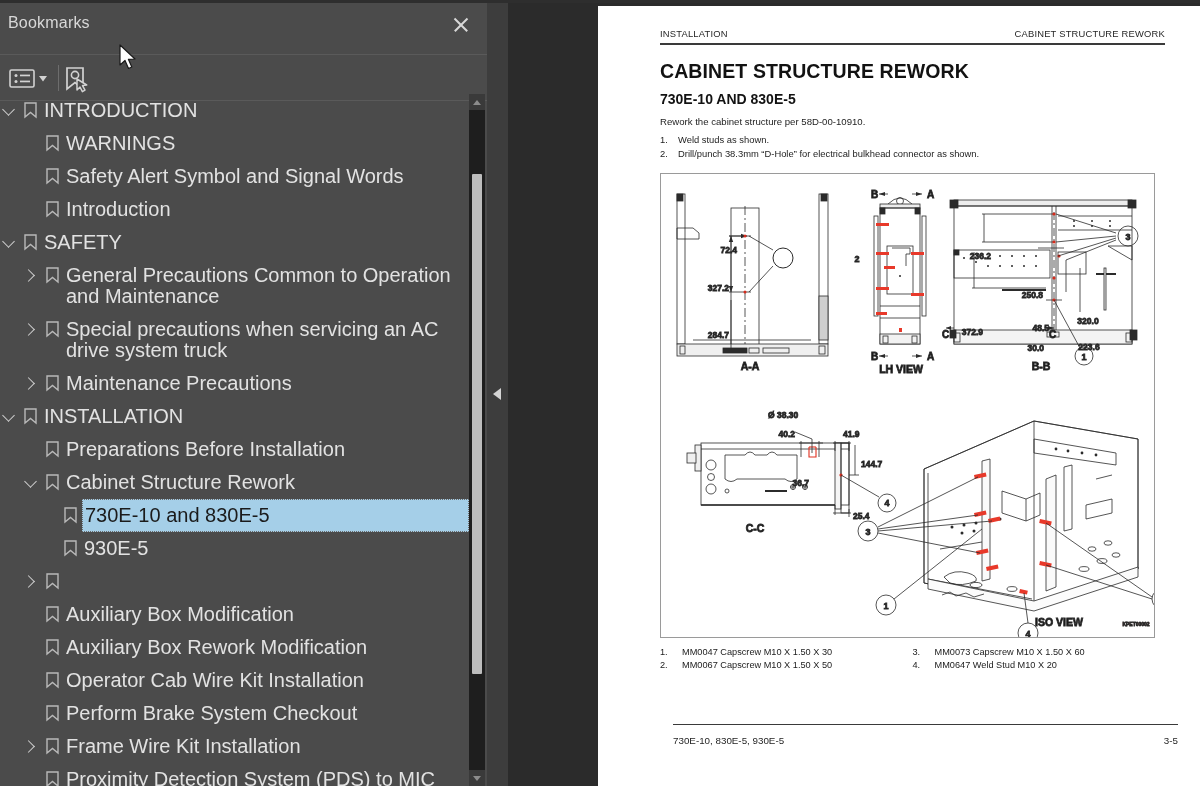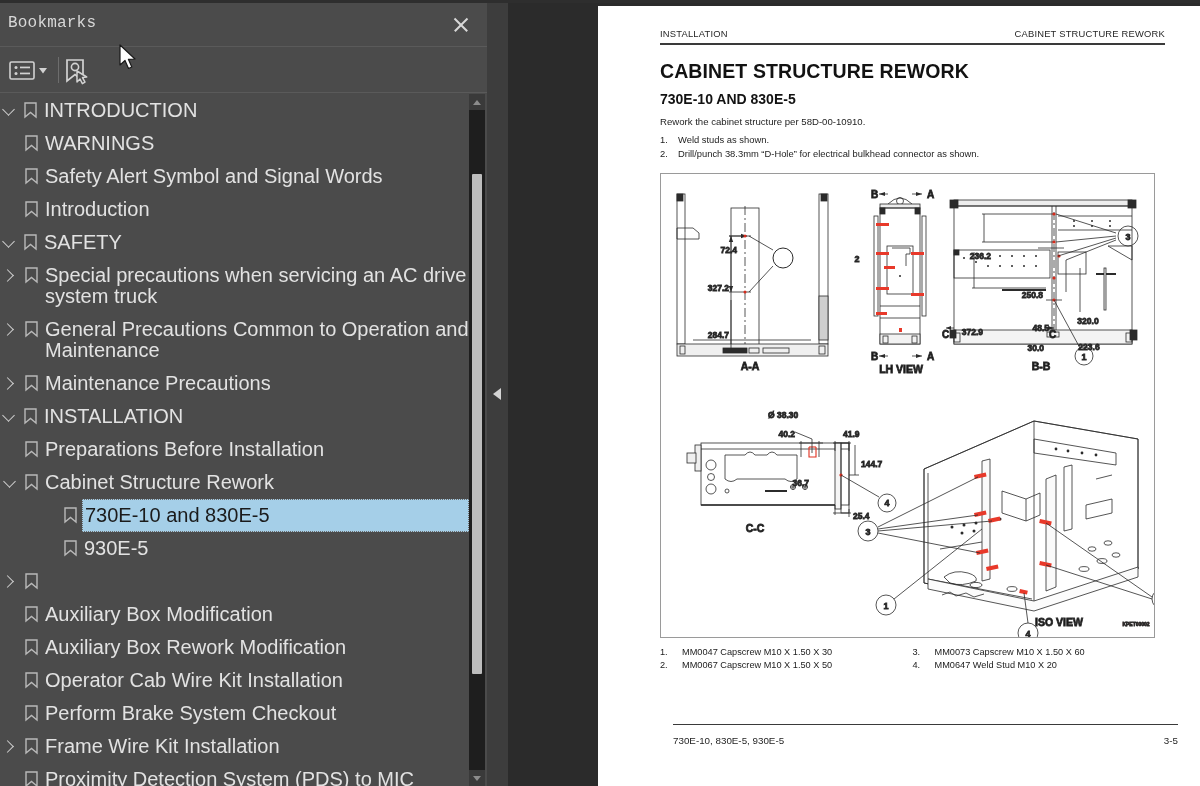--- a/index.html
+++ b/index.html
@@ -19,23 +19,22 @@
   }
 
   
   .bm-panel {
     position: absolute; left: 0; top: 3px;
     width: 487px; height: 783px;
     background: #4b4b4b;
     overflow: hidden;
   }
   .bm-header {
-    position: relative; height: 44px;
+    position: relative; height: 52px;
     border-bottom: 1px solid #5a5a5a;
-    font-family: Liberation Mono, monospace;
   }
   .bm-title {
     position: absolute; left: 8px; top: 11px;
     font-size: 16px; color: #d8d8d8; letter-spacing: .2px;
   }
   .bm-close {
     position: absolute; right: 14px; top: 10px;
     width: 24px; height: 24px; cursor: pointer;
   }
   .bm-close::before, .bm-close::after {
@@ -100,21 +99,21 @@
     background: #a5cfe8;
     color: #1b1b1b;
     outline: 1px dotted #6a6a6a;
     outline-offset: -1px;
     padding-left: 3px;
     margin-right: 18px;
   }
 
   
   .lv0 { padding-left: 0px; }
-  .lv1 { padding-left: 1px; }
+  .lv1 { padding-left: 22px; }
   .lv2 { padding-left: 40px; }
 
   
   .sb-track {
     position: absolute; right: 2px; top: 91px;
     width: 16px; height: 692px;
     background: #1e1e1e;
   }
   .sb-arrow {
     position: absolute; left: 0; width: 16px; height: 16px;
@@ -303,32 +302,32 @@
         </div>
         <div class="bm-row lv1">
           <div class="twisty">
             <span class="chev right"></span>
           </div>
           <div class="bmicon">
             <svg width="15" height="17" viewBox="0 0 15 17">
               <path d="M2 1 h11 v14 l-5.5 -4.6 l-5.5 4.6 z" fill="none" stroke="#b9b9b9" stroke-width="1.4"></path>
             </svg>
           </div>
-          <div class="lbl">Special precautions when servicing an AC drive system truck</div>
+          <div class="lbl">General Precautions Common to Operation and Maintenance</div>
         </div>
         <div class="bm-row lv1">
           <div class="twisty">
             <span class="chev right"></span>
           </div>
           <div class="bmicon">
             <svg width="15" height="17" viewBox="0 0 15 17">
               <path d="M2 1 h11 v14 l-5.5 -4.6 l-5.5 4.6 z" fill="none" stroke="#b9b9b9" stroke-width="1.4"></path>
             </svg>
           </div>
-          <div class="lbl">General Precautions Common to Operation and Maintenance</div>
+          <div class="lbl">Special precautions when servicing an AC drive system truck</div>
         </div>
         <div class="bm-row lv1">
           <div class="twisty">
             <span class="chev right"></span>
           </div>
           <div class="bmicon">
             <svg width="15" height="17" viewBox="0 0 15 17">
               <path d="M2 1 h11 v14 l-5.5 -4.6 l-5.5 4.6 z" fill="none" stroke="#b9b9b9" stroke-width="1.4"></path>
             </svg>
           </div>

